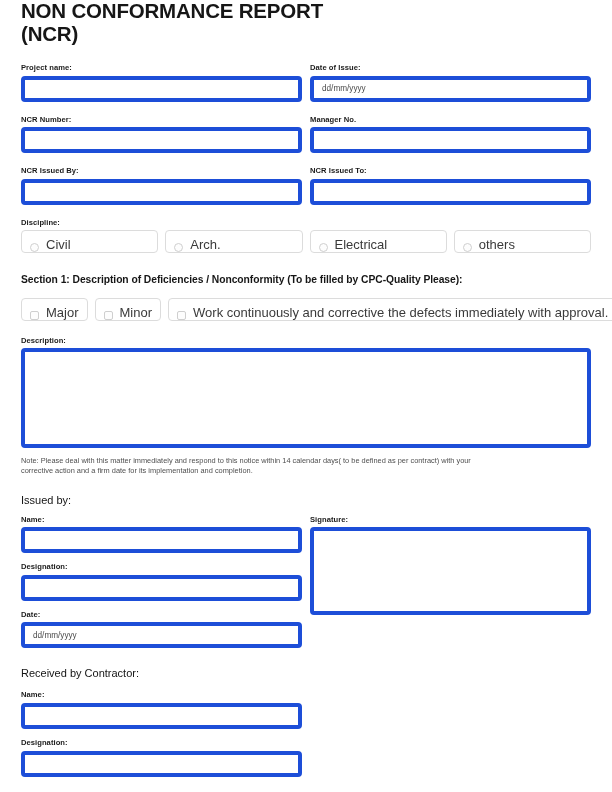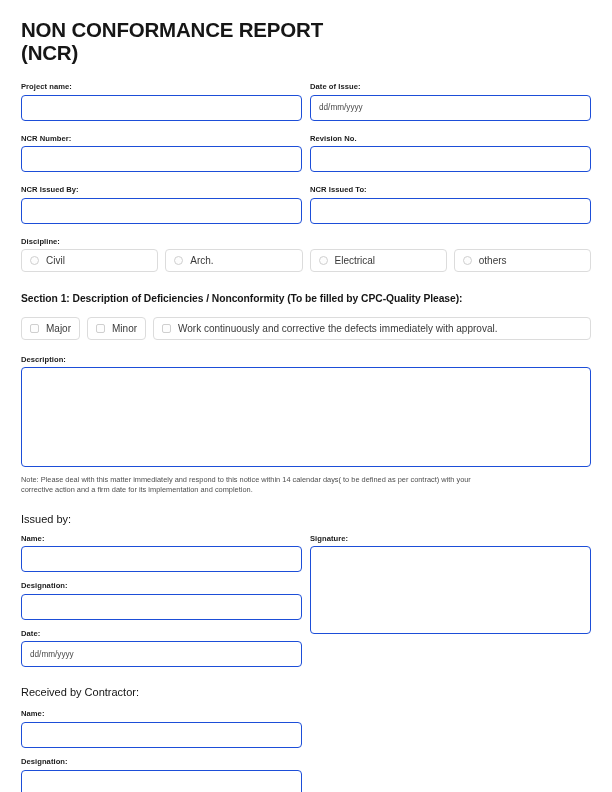--- a/index.html
+++ b/index.html
@@ -30,38 +30,37 @@
   }
 
   
   .doc-title {
     font-size: 20.5px;
     font-weight: bold;
     line-height: 1.12;
     letter-spacing: -0.2px;
     color: #161616;
     margin: 0;
-    padding-top: 19px;
     white-space: pre-line;
   }
 
   
   .fld-label {
     font-size: 7.6px;
     font-weight: bold;
     color: #1b1b1b;
     letter-spacing: 0.05px;
     line-height: 1;
     margin: 0 0 4px 0;
     display: block;
   }
 
   
   .box {
-    border: 1px solid #1d4ed8;
+    border: 4px solid #1d4ed8;
     border-radius: 4px;
     background: #ffffff;
     box-sizing: border-box;
     height: 26px;
     width: 100%;
     display: flex;
     align-items: center;
     padding: 0 8px;
     font-size: 8px;
     color: #555;
@@ -96,23 +95,23 @@
     gap: 7px;
     width: 100%;
   }
   .chip {
     border: 1px solid #dcdcdc;
     border-radius: 4px;
     background: #fff;
     height: 23px;
     box-sizing: border-box;
     display: flex;
-    align-items: center;
+    align-items: flex-end;
     padding: 0 8px;
-    font-size: 10px;
+    font-size: 13px;
     color: #3a3a3a;
     white-space: nowrap;
   }
   .chip .marker {
     width: 9px;
     height: 9px;
     flex: 0 0 9px;
     border: 1px solid #cfcfcf;
     background: #fdfdfd;
     margin-right: 7px;
@@ -181,21 +180,21 @@
         <div class="box placeholder-text">dd/mm/yyyy</div>
       </div>
     </div>
 
     <div class="row2 mt-14">
       <div class="col">
         <span class="fld-label">NCR Number:</span>
         <div class="box"></div>
       </div>
       <div class="col">
-        <span class="fld-label">Revision No.</span>
+        <span class="fld-label">Manager No.</span>
         <div class="box"></div>
       </div>
     </div>
 
     <div class="row2 mt-14">
       <div class="col">
         <span class="fld-label">NCR Issued By:</span>
         <div class="box"></div>
       </div>
       <div class="col">

